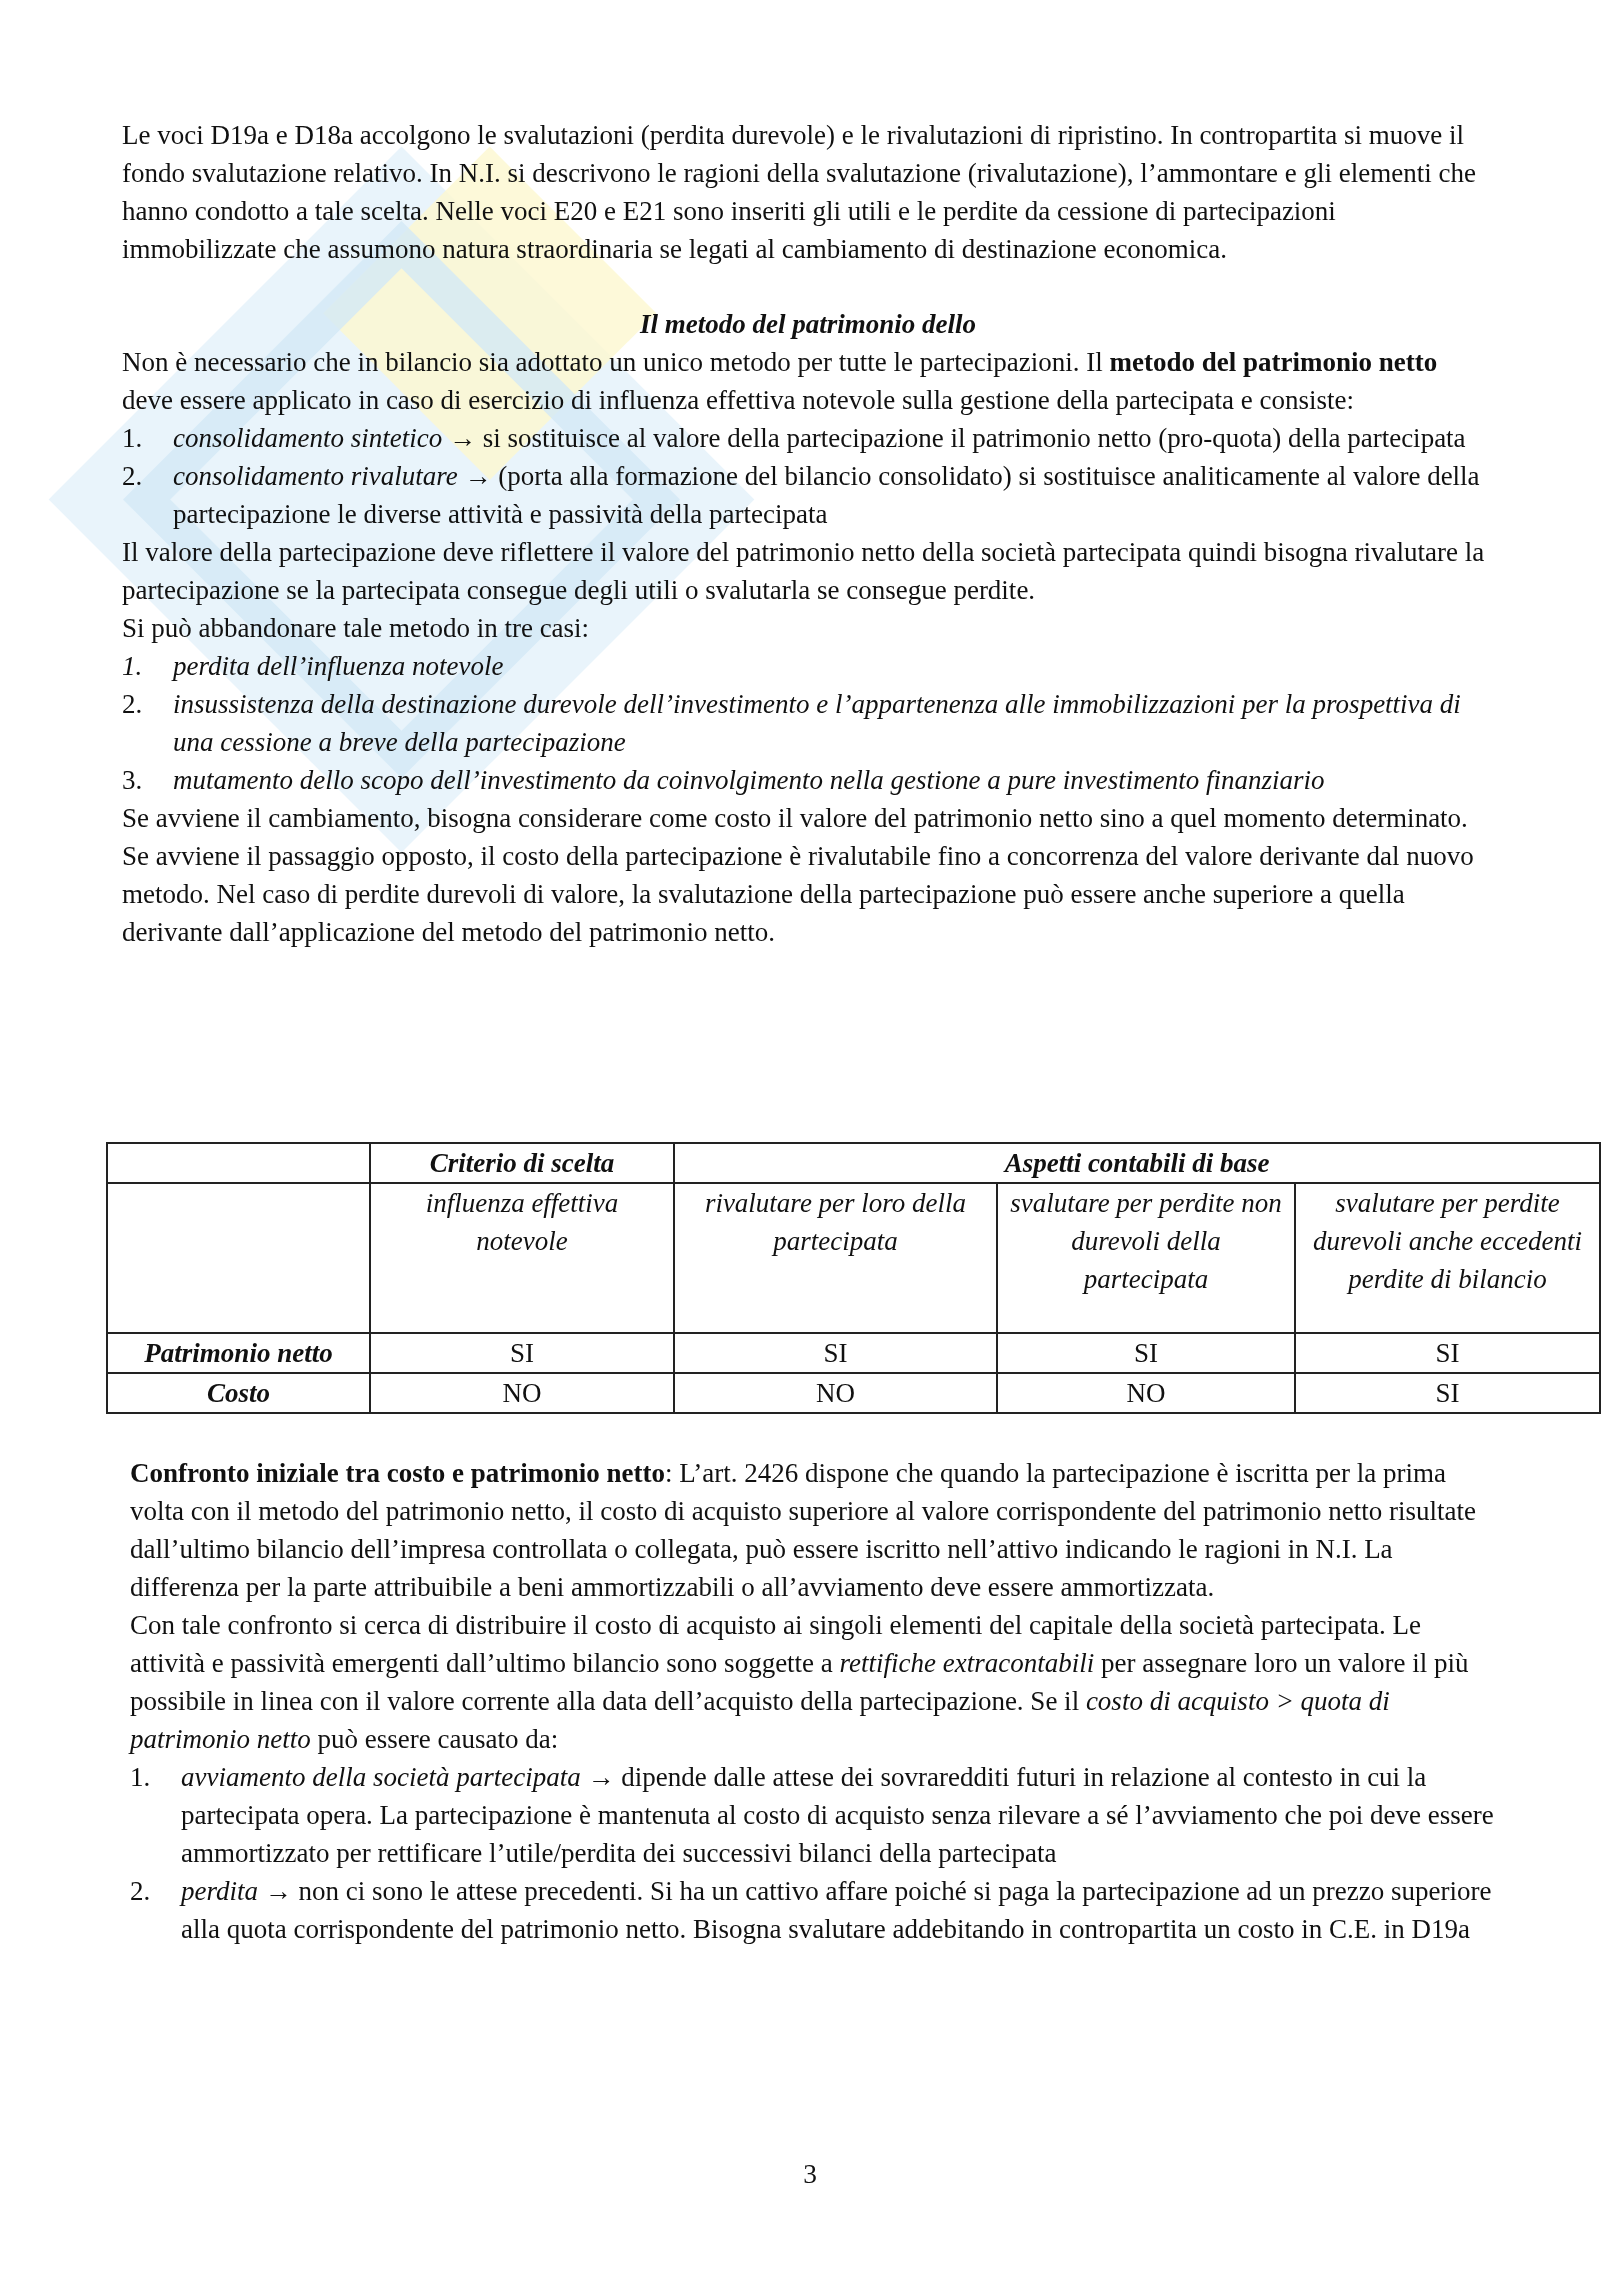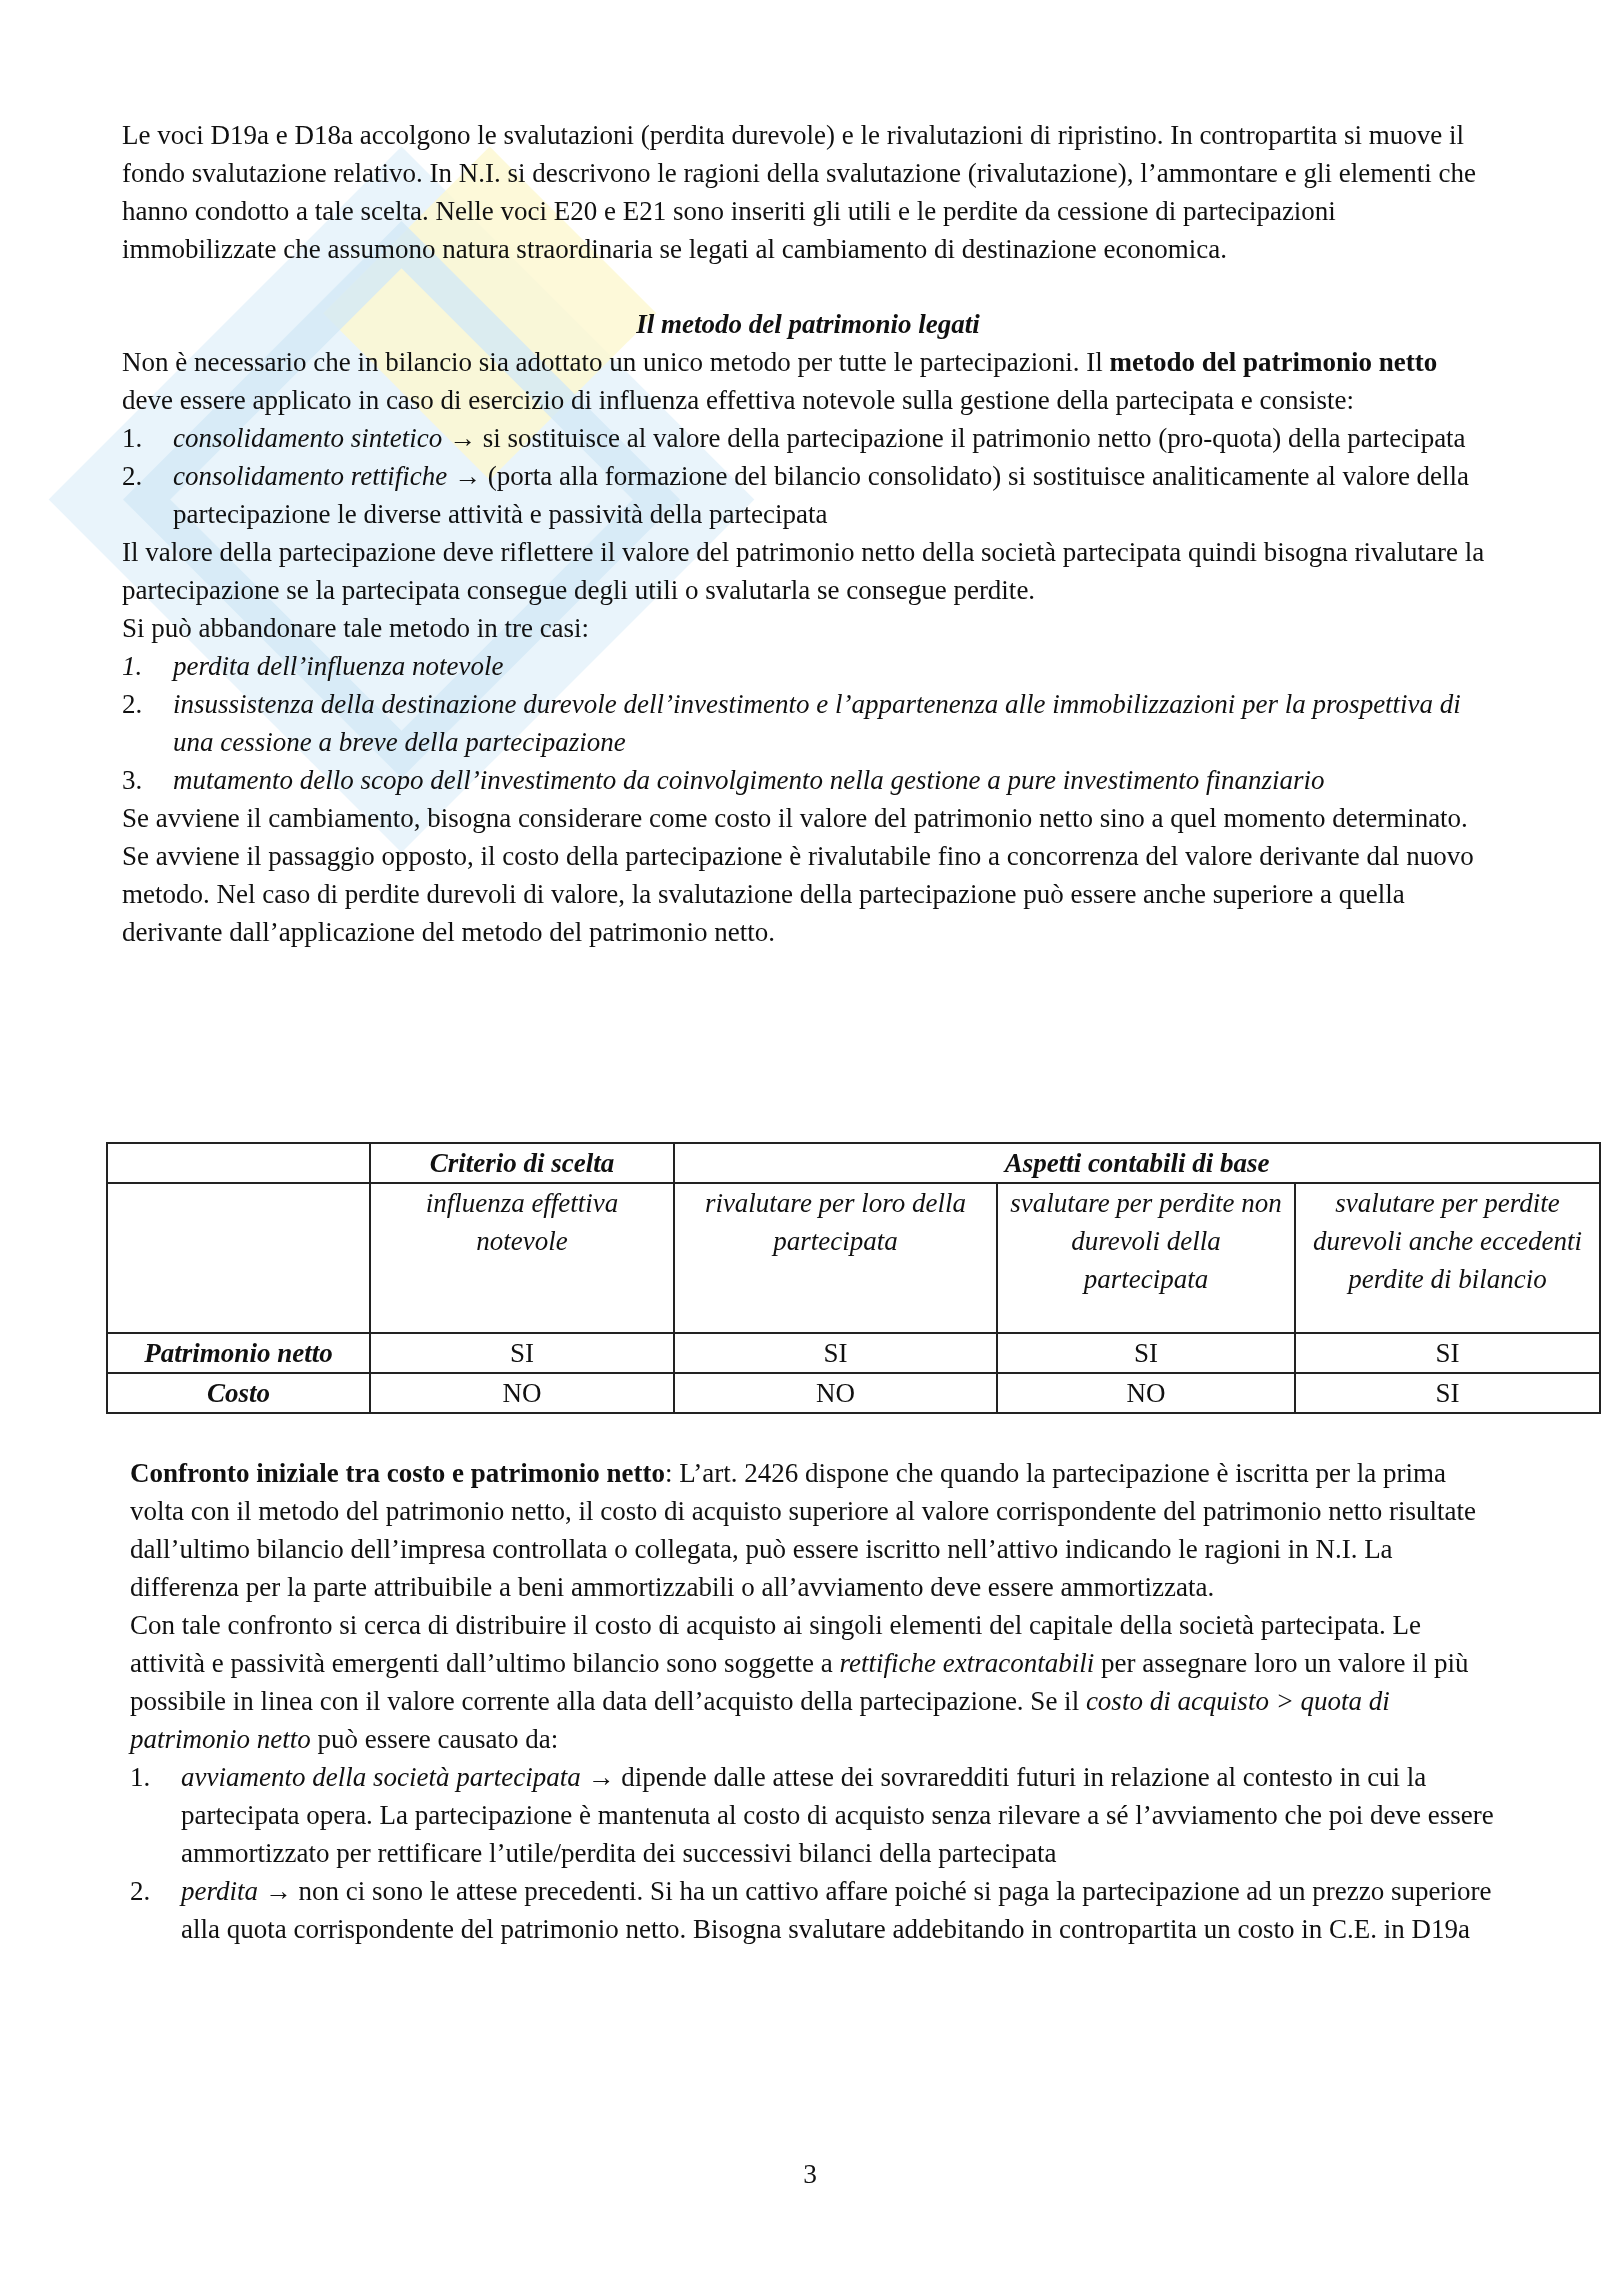--- a/index.html
+++ b/index.html
@@ -31,27 +31,27 @@
 
 <svg class="watermark" viewBox="0 0 760 760">
   <polygon points="380,20 740,380 380,740 20,380" fill="#e2f0fa" opacity="0.75"></polygon>
   <polygon points="470,20 640,190 470,360 300,190" fill="#fdf7cf" opacity="0.8"></polygon>
   <polygon points="380,120 640,380 380,640 120,380" fill="none" stroke="#d3e8f6" stroke-width="34" opacity="0.8"></polygon>
 </svg>
 
 <div class="page">
   <p>Le voci D19a e D18a  accolgono le svalutazioni (perdita durevole) e le rivalutazioni di ripristino. In contropartita si muove il fondo svalutazione relativo. In N.I. si descrivono le ragioni della svalutazione (rivalutazione), l’ammontare e gli elementi che hanno condotto a tale scelta. Nelle voci E20 e E21 sono inseriti gli utili e le perdite  da cessione di partecipazioni immobilizzate che assumono natura straordinaria se legati al cambiamento di destinazione economica.</p>
 
-  <p class="title">Il metodo del patrimonio legati</p>
+  <p class="title">Il metodo del patrimonio dello</p>
 
   <p><span>Non è necessario che in bilancio sia adottato un unico metodo per tutte le partecipazioni. Il </span><b>metodo del patrimonio netto</b><span> deve essere applicato in caso di esercizio di influenza effettiva notevole sulla gestione della partecipata e consiste:</span></p>
 
   <ol class="list">
     <li><span class="num">1.</span><i>consolidamento sintetico</i> <span class="arrow">→</span><span> si sostituisce al valore della partecipazione il patrimonio netto (pro-quota) della partecipata</span></li>
-    <li><span class="num">2.</span><i>consolidamento rettifiche</i> <span class="arrow">→</span><span> (porta alla formazione del bilancio consolidato) si sostituisce analiticamente al valore della partecipazione le diverse attività e passività della partecipata</span></li>
+    <li><span class="num">2.</span><i>consolidamento rivalutare</i> <span class="arrow">→</span><span> (porta alla formazione del bilancio consolidato) si sostituisce analiticamente al valore della partecipazione le diverse attività e passività della partecipata</span></li>
   </ol>
 
   <p>Il valore della partecipazione deve riflettere il valore del patrimonio netto della società partecipata quindi bisogna rivalutare la partecipazione se la partecipata consegue degli utili o svalutarla se consegue perdite.</p>
   <p>Si può abbandonare tale metodo in tre casi:</p>
 
   <ol class="list ital">
     <li><span class="num">1.</span><span>perdita dell’influenza notevole</span></li>
     <li><span class="num" style="font-style:normal">2.</span><span>insussistenza della destinazione durevole dell’investimento e l’appartenenza alle immobilizzazioni per la prospettiva di una cessione a breve della partecipazione</span></li>
     <li><span class="num" style="font-style:normal">3.</span><span>mutamento dello scopo dell’investimento da coinvolgimento nella gestione a pure investimento finanziario</span></li>
   </ol>

